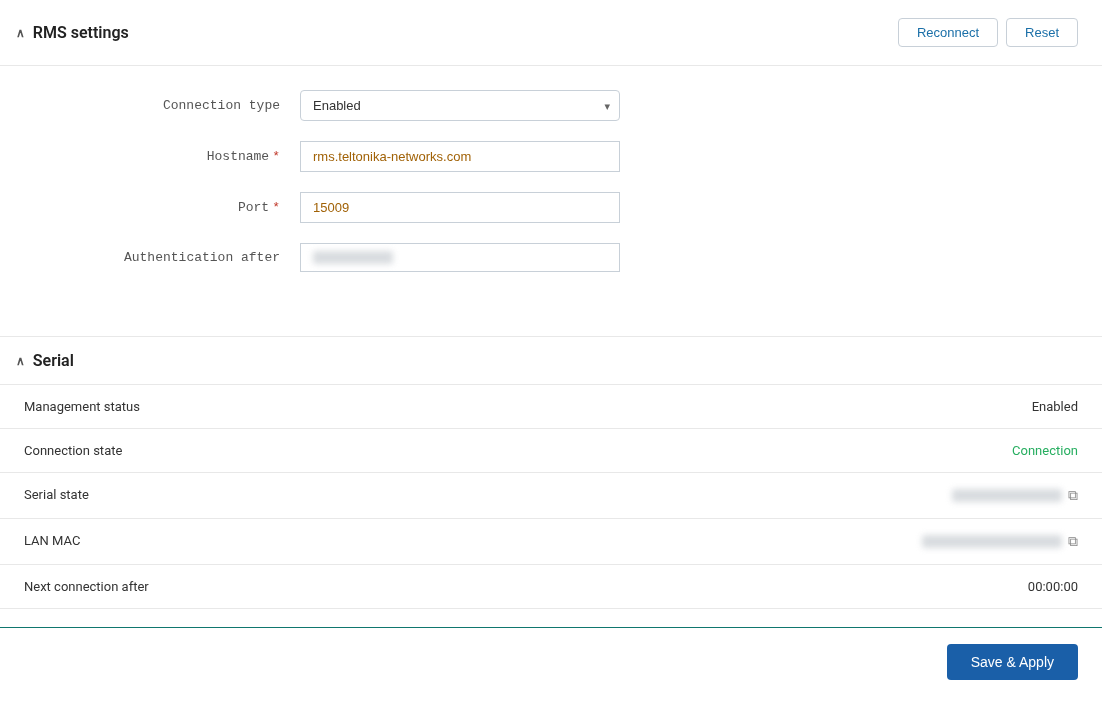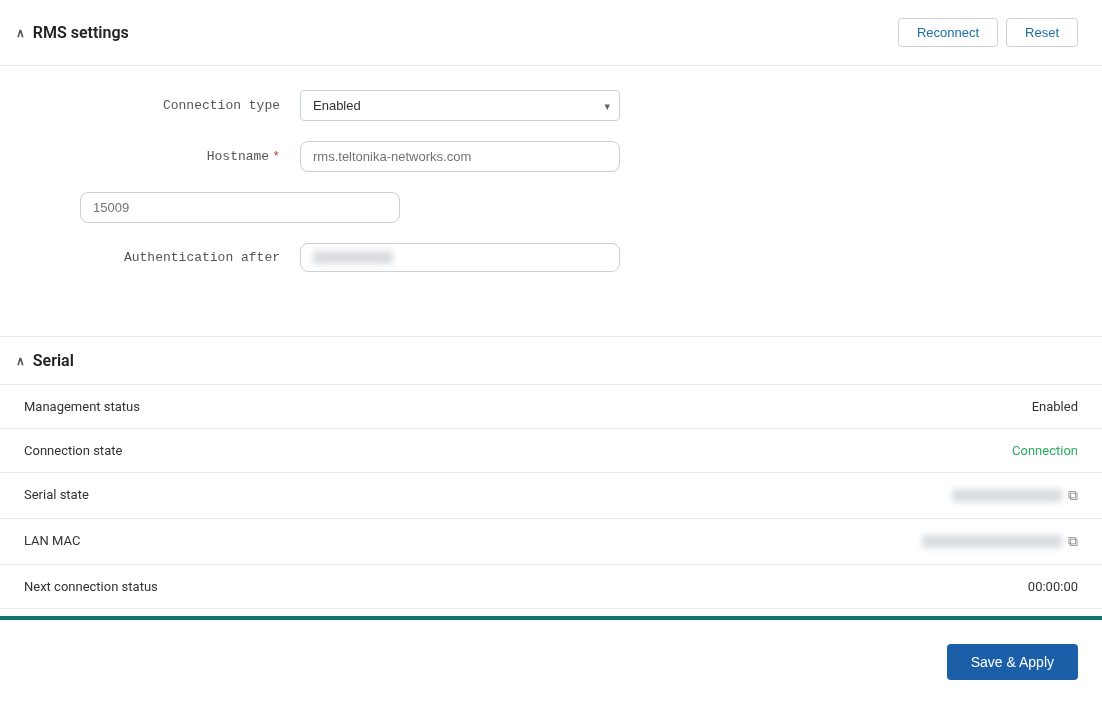--- a/index.html
+++ b/index.html
@@ -72,24 +72,24 @@
       font-family: Liberation Mono, monospace;
     }
     .required-star {
       color: #c0392b;
       margin-left: 3px;
     }
     .form-input {
       flex: 1;
       max-width: 320px;
       border: 1px solid #c8d0d8;
-      border-radius: 8px;
+      border-radius: 0;
       padding: 7px 12px;
       font-size: 13px;
-      color: #737373;
+      color: #a16207;
       outline: none;
     }
     .form-select-wrapper {
       position: relative;
       flex: 1;
       max-width: 320px;
     }
     .form-select {
       width: 100%;
       border: 1px solid #c8d0d8;
@@ -156,25 +156,25 @@
       cursor: pointer;
       color: #888;
       font-size: 14px;
       display: inline-flex;
       align-items: center;
     }
 
     
     .footer {
       position: absolute;
-      bottom: 0;
+      bottom: 8px;
       right: 0;
-      padding: 24px 24px;
+      padding: 16px 24px;
       background: #fff;
-      border-top: 4px solid #0f766e;
+      border-top: 1px solid #0f766e;
       width: 100%;
       display: flex;
       justify-content: flex-end;
     }
     .btn-primary {
       background: #1a5fa8;
       color: #fff;
       border: none;
       border-radius: 4px;
       padding: 10px 24px;
@@ -244,20 +244,23 @@
     </div>
 
     <div class="form-row">
       <label class="form-label">
         <span>Hostname</span><span class="required-star">*</span>
       </label>
       <input class="form-input" type="text" value="rms.teltonika-networks.com" style="">
     </div>
 
     <div class="form-row">
+      <label class="form-label">
+        <span>Port</span><span class="required-star">*</span>
+      </label>
       <input class="form-input" type="text" value="15009" style="">
     </div>
 
     <div class="form-row">
       <label class="form-label">Authentication after</label>
       <div class="form-input" style="display:flex; align-items:center; max-width:320px; width:100%; padding: 7px 12px;">
         <span class="blurred-auth"></span>
       </div>
     </div>
 
@@ -291,21 +294,21 @@
 
     <div class="status-row">
       <span class="status-key">LAN MAC</span>
       <span class="status-value">
         <span class="blurred-mac"></span>
         <span class="copy-icon">⧉</span>
       </span>
     </div>
 
     <div class="status-row">
-      <span class="status-key">Next connection status</span>
+      <span class="status-key">Next connection after</span>
       <span class="status-value time">00:00:00</span>
     </div>
 
   </div>
 
   <div class="footer">
     <button class="btn-primary">Save &amp; Apply</button>
   </div>
 
 </div>

